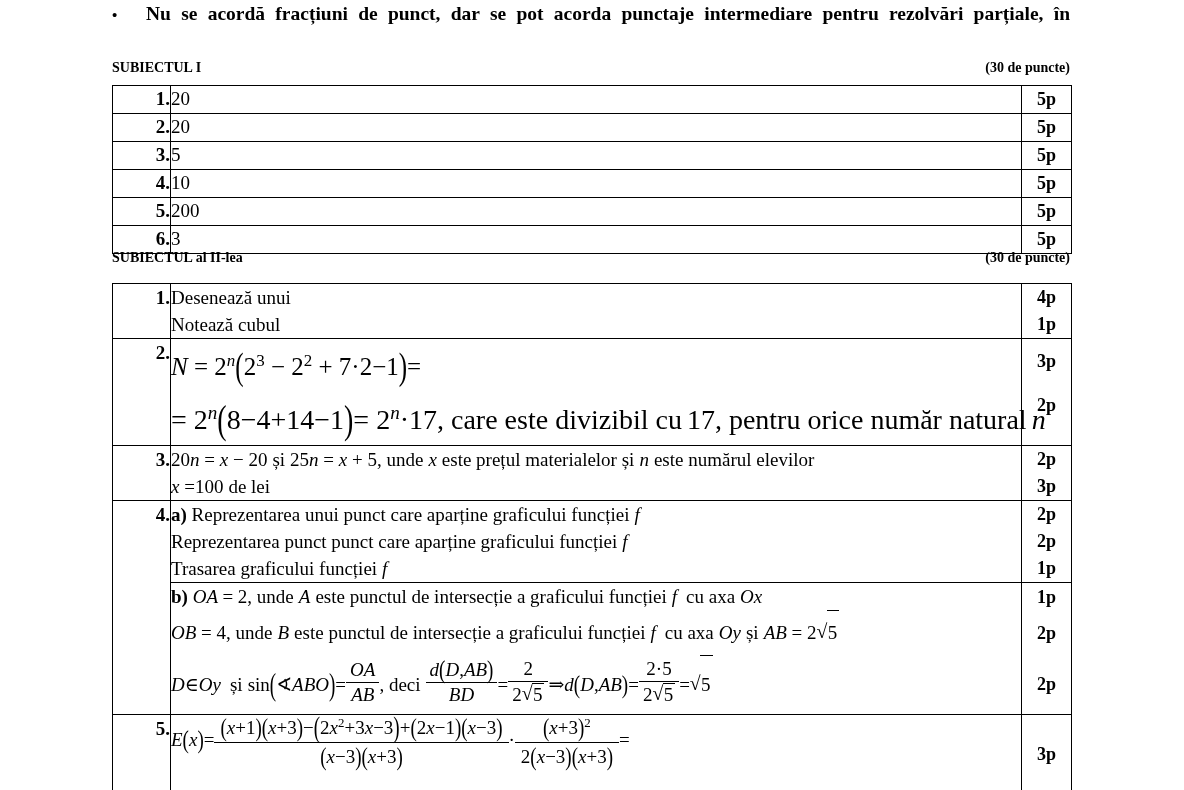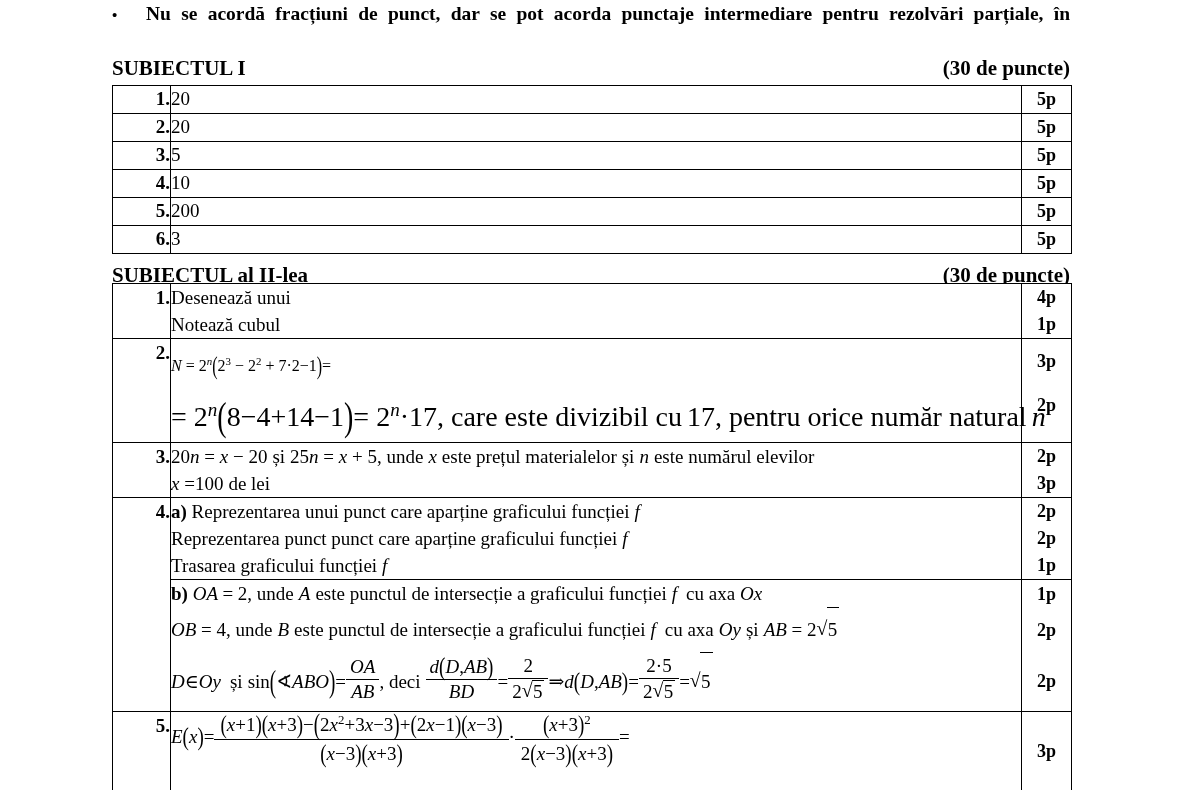--- a/index.html
+++ b/index.html
@@ -55,37 +55,37 @@
     display: inline;
     word-spacing: 2.6px;
   }
 
   
   .section-head {
     position: absolute;
     width: 958px;
     left: 112px;
     font-weight: bold;
-    font-size: 21px;
+    font-size: 14px;
     line-height: 24px;
   }
   .section-head .left {
     float: left;
   }
   .section-head .right {
     float: right;
   }
   .section-head::after {
     content: "";
     display: block;
     clear: both;
   }
 
   #head-s1 { top: 56px; }
-  #head-s2 { top: 263px; text-decoration: underline; }
+  #head-s2 { top: 246px; text-decoration: underline; }
 
   
   table.barem {
     position: absolute;
     border-collapse: collapse;
     table-layout: fixed;
     background: #fff;
   }
   table.barem td {
     border: 1px solid #000;
@@ -311,21 +311,21 @@
         <td class="cell-pts">
           <span class="pts-line">4p</span>
           <span class="pts-line">1p</span>
         </td>
       </tr>
 
       <tr>
         <td class="cell-num">2.</td>
         <td class="cell-body">
           <span class="line tall">
-            <span class="m" style="font-size:16px;">
+            <span class="m" style="font-size:25px;">
               <span class="mvar">N</span> <span class="mop">=</span> <span class="mop">2</span><sup><span class="mvar" style="font-style:italic">n</span></sup><span style="display:inline-block;transform:scaleY(1.55);font-style:normal;vertical-align:-0.02em;">(</span><span class="mop">2</span><sup>3</sup> <span class="mop">−</span> <span class="mop">2</span><sup>2</sup> <span class="mop">+</span> <span class="mop">7</span><span class="mop">·</span><span class="mop">2</span><span class="mop">−</span><span class="mop">1</span><span style="display:inline-block;transform:scaleY(1.55);font-style:normal;vertical-align:-0.02em;">)</span><span class="mop">=</span>
             </span>
           </span>
           <span class="line tall">
             <span class="m" style="font-size:28px;">
               <span class="mop">=</span> <span class="mop">2</span><sup><span style="font-style:italic">n</span></sup><span style="display:inline-block;transform:scaleY(1.45);font-style:normal;">(</span><span class="mop">8</span><span class="mop">−</span><span class="mop">4</span><span class="mop">+</span><span class="mop">14</span><span class="mop">−</span><span class="mop">1</span><span style="display:inline-block;transform:scaleY(1.45);font-style:normal;">)</span><span class="mop">=</span> <span class="mop">2</span><sup><span style="font-style:italic">n</span></sup><span class="mop">·</span><span class="mop">17</span><span class="norm">, care este divizibil cu</span><span class="spacer-sm"></span><span class="mop">17</span><span class="norm">, pentru orice număr natural</span><span class="spacer-sm"></span><span class="mvar">n</span>
             </span>
           </span>
         </td>
         <td class="cell-pts">

